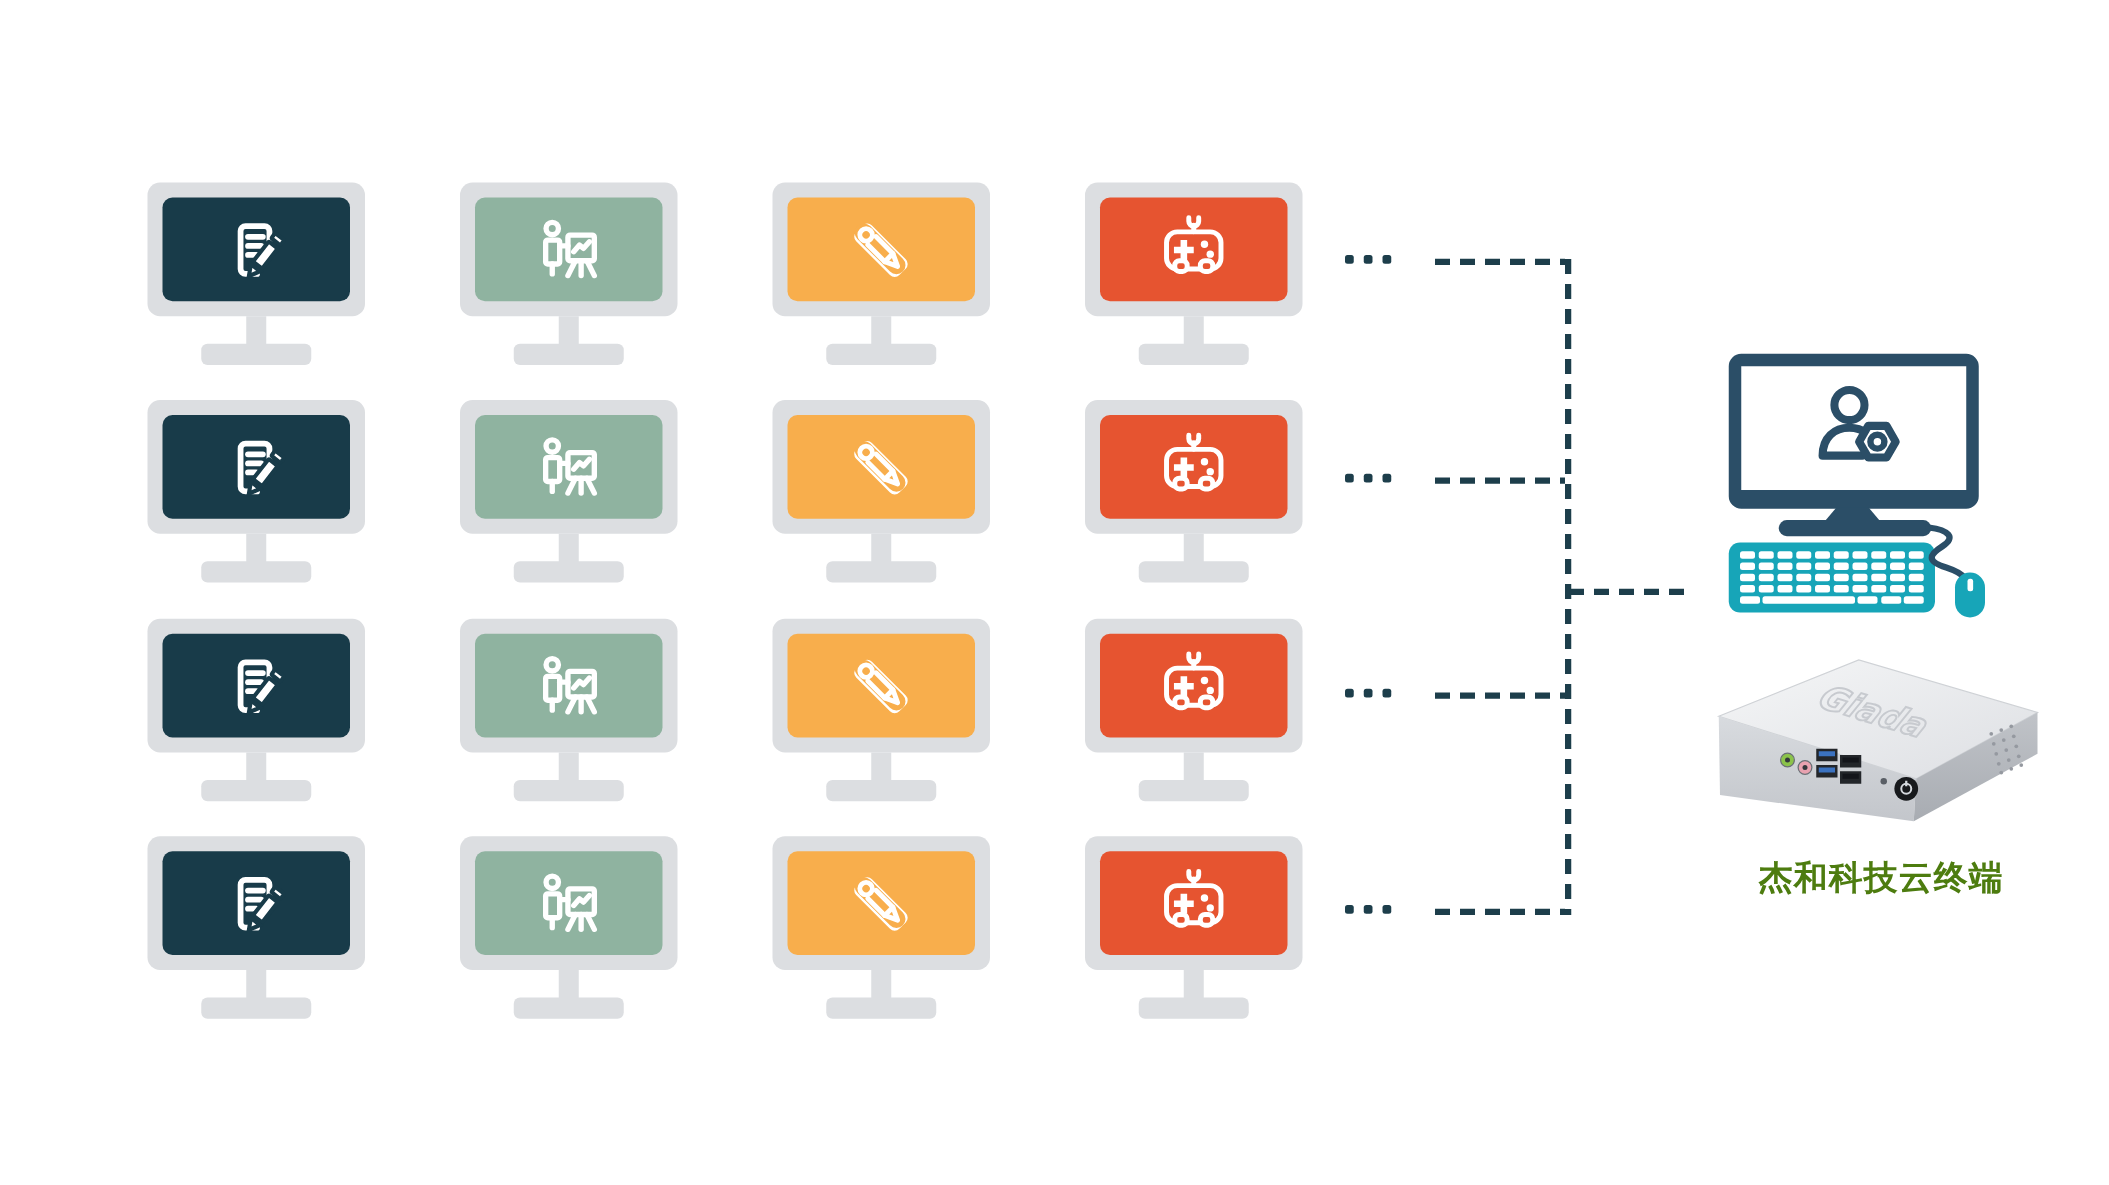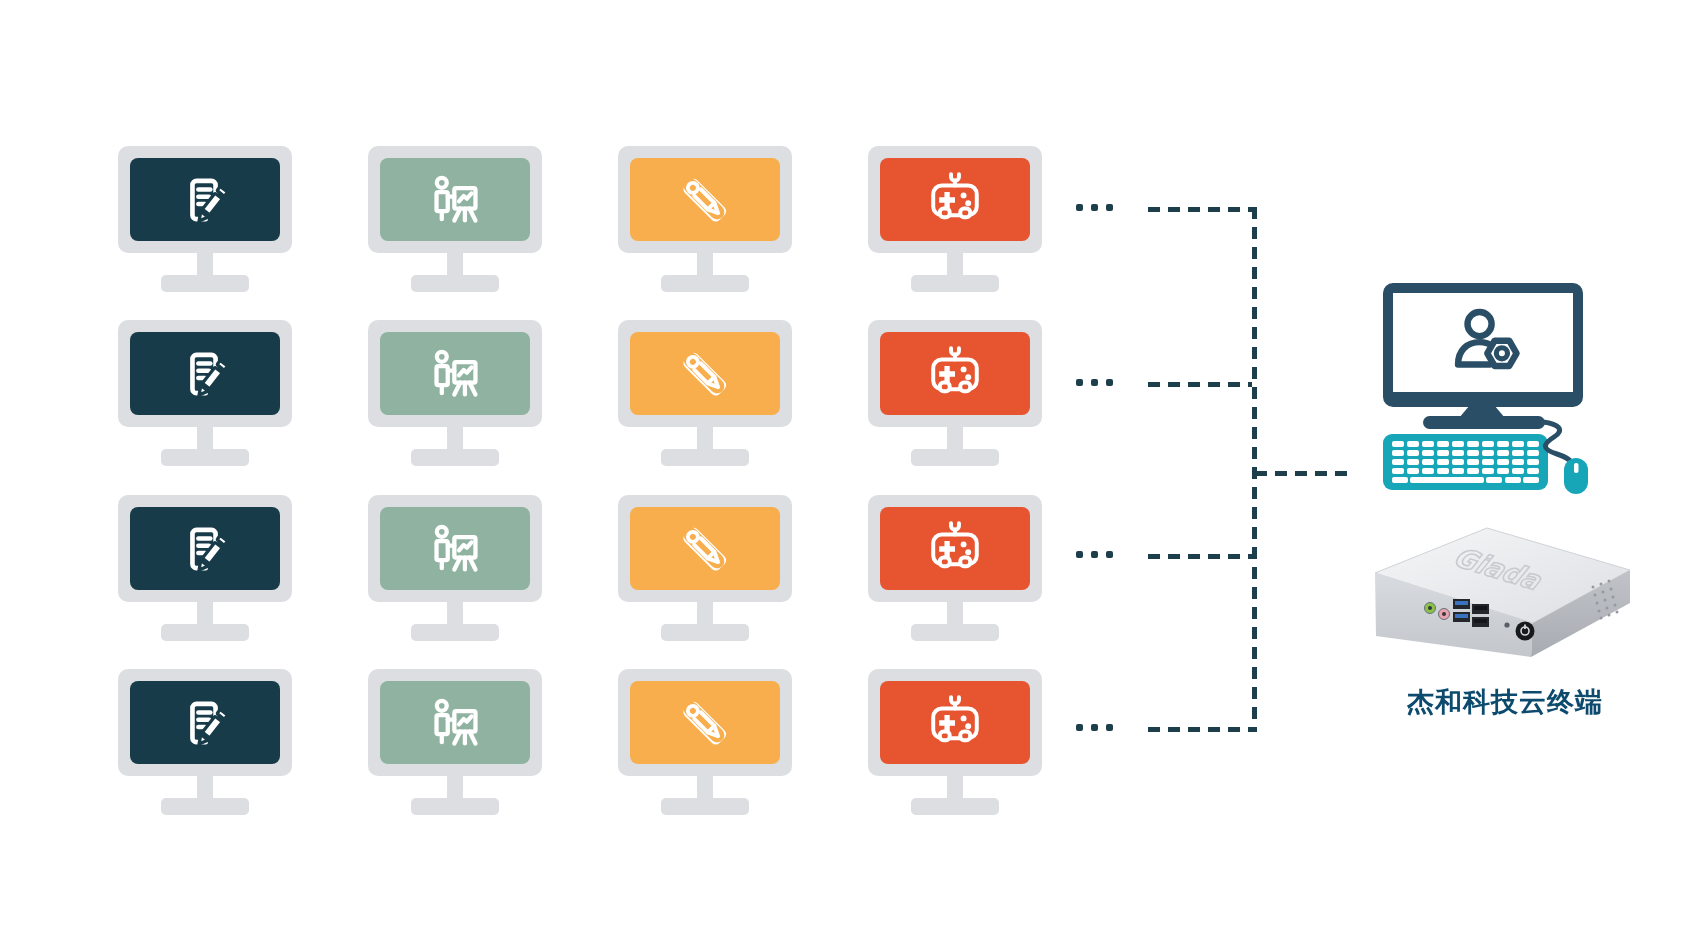--- a/index.html
+++ b/index.html
@@ -508,14 +508,14 @@
         <circle cx="234" cy="94" r="1.5"></circle>
           <circle cx="242" cy="91" r="1.5"></circle>
           <circle cx="250" cy="88" r="1.5"></circle>
         <circle cx="236" cy="101" r="1.5"></circle>
           <circle cx="244" cy="98" r="1.5"></circle>
           <circle cx="252" cy="95" r="1.5"></circle>
       </g>
     </svg>
   </div>
 
-  <div id="device-label" style="color: #0c4a6e;">杰和科技云终端</div>
+  <div id="device-label" style="color: #4d7c0f;">杰和科技云终端</div>
 </div>
 
 </body></html>

